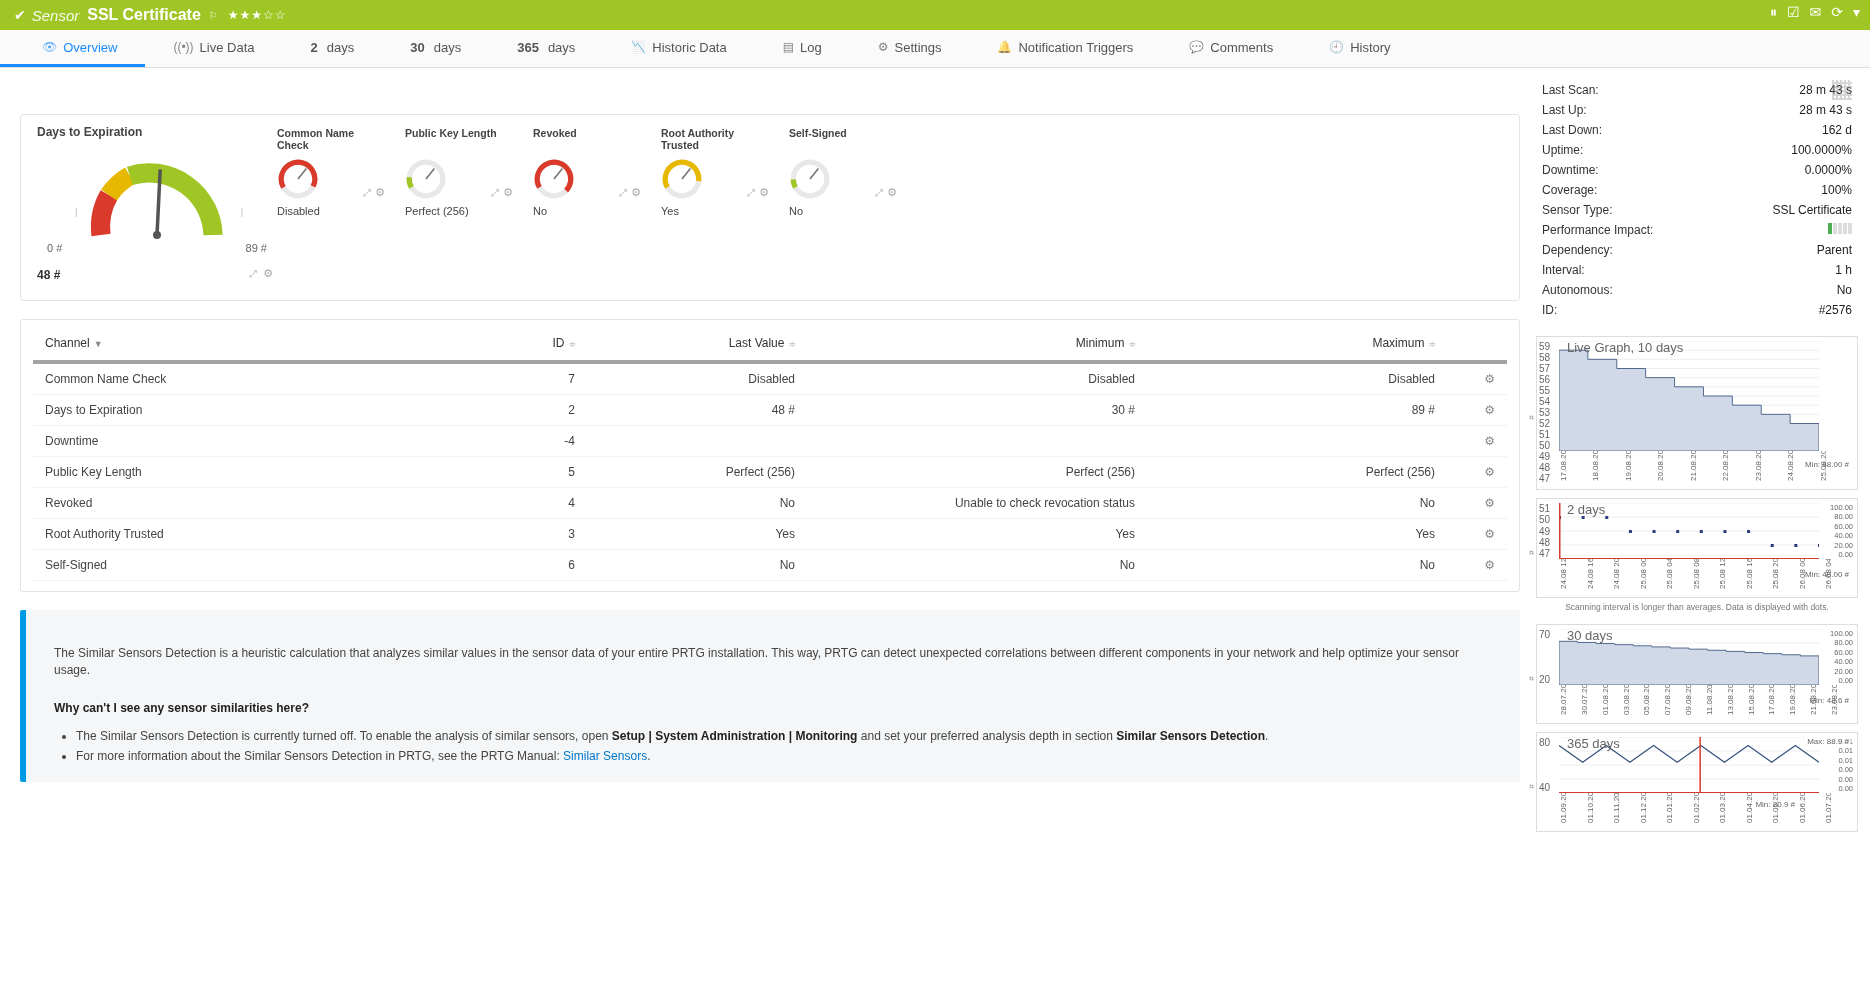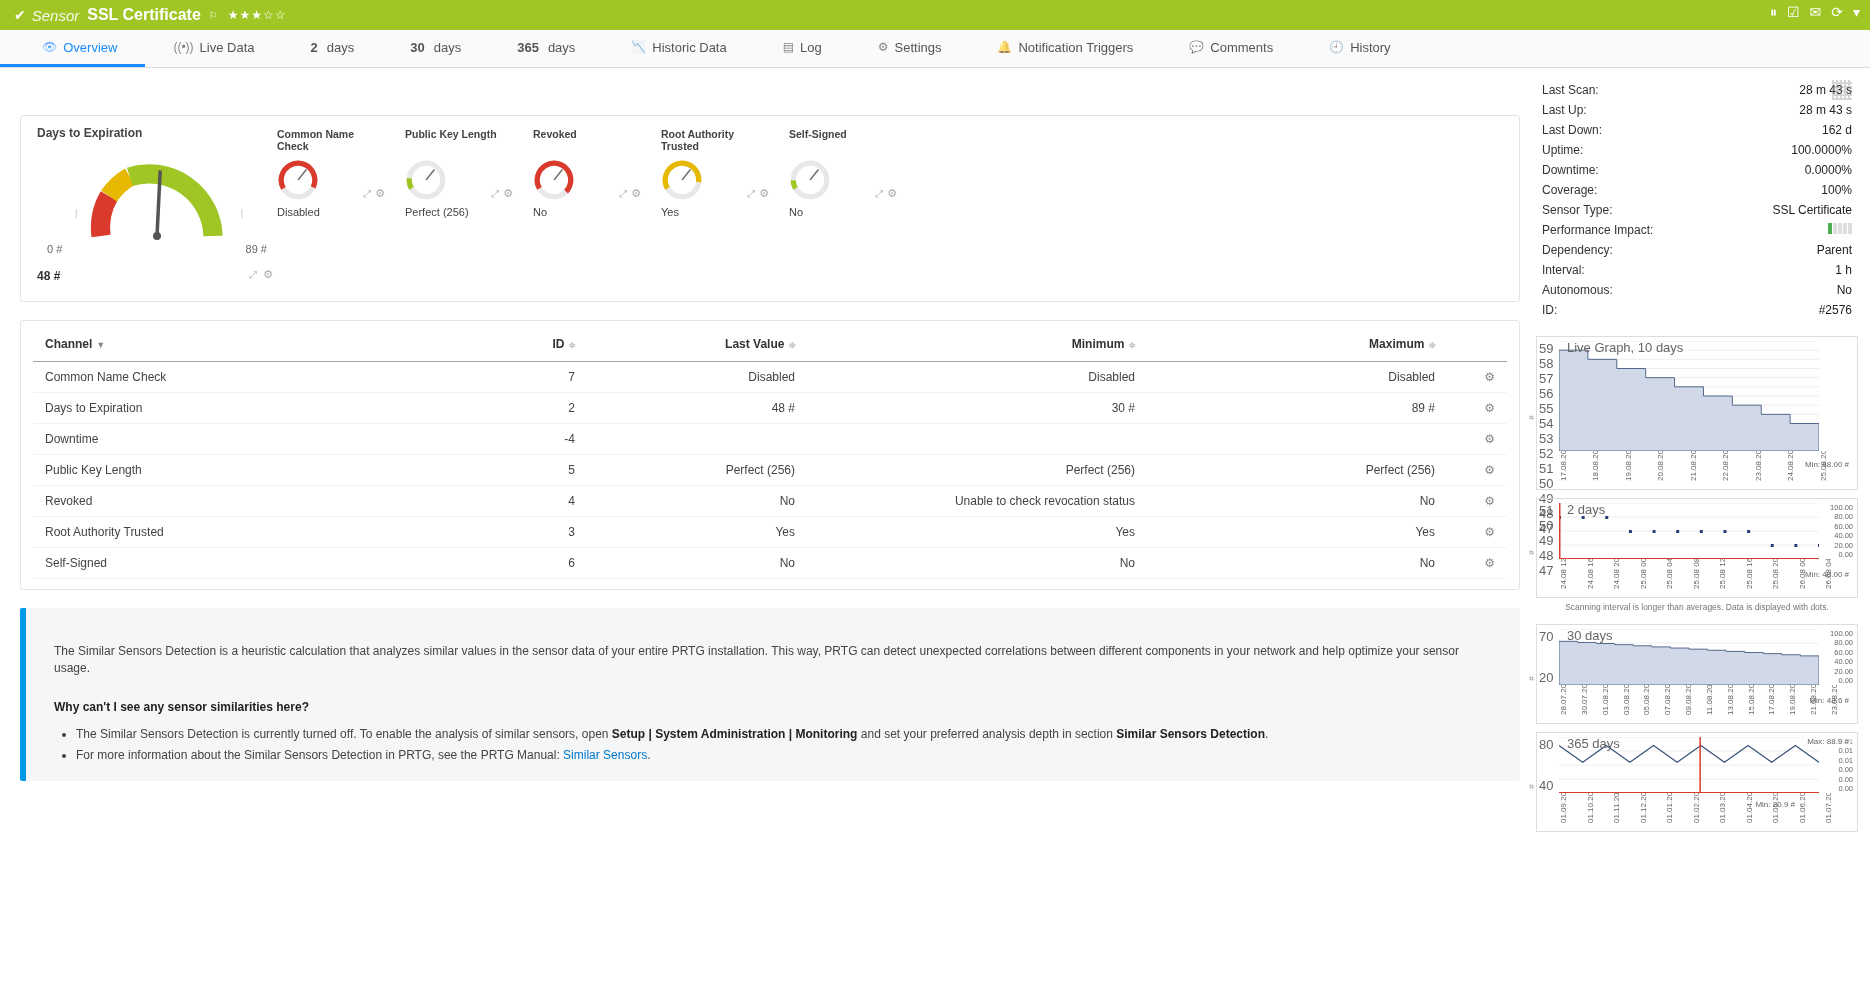--- a/index.html
+++ b/index.html
@@ -61,21 +61,21 @@
 .sgauge { width:110px; position:relative;}
 .sgauge-title { font-size:10.5px; font-weight:600; color:#444; height:28px; line-height:12px; }
 .sgauge-body { height:48px; display:flex; align-items:center;}
 .sgauge svg { width:42px; height:42px;}
 .sgauge-value { font-size:11px; color:#444; margin-top:2px;}
 .sgauge .gauge-gear{ bottom:18px; right:2px;}
 .sgauge .gauge-expand{ bottom:18px; right:16px;}
 
 
 .chtable { width:100%; border-collapse:collapse; }
-.chtable th { text-align:left; font-size:12px; font-weight:700; padding:10px 12px; color:#333; border-bottom:1px solid #a3a3a3;}
+.chtable th { text-align:left; font-size:12px; font-weight:400; padding:10px 12px; color:#333; border-bottom:4px solid #a3a3a3;}
 .chtable th.right, .chtable td.right { text-align:right;}
 .chtable td { padding:8px 12px; font-size:12px; border-bottom:1px solid #f2f2f2; color:#444;}
 .chtable td.right { text-align:right;}
 .sort-ind { font-size:9px; margin-left:4px; color:#888;}
 .updown { font-size:9px; color:#bbb; margin-left:4px; letter-spacing:-1px;}
 .row-gear { font-size:12px; color:#888; cursor:pointer;}
 
 
 .infobox { border-left:6px solid #0099e6; background:#f4f6f8; padding:14px 28px; margin-bottom:12px; border-radius:2px; color:#444;}
 .infobox p { margin-bottom:10px; line-height:1.45;margin-top:21px;}
@@ -98,21 +98,21 @@
 .kv-panel { position:relative; padding:4px 2px 8px 2px;}
 
 .mini-chart { border:1px solid #ddd; padding:4px 6px 2px 22px; margin-top:8px; position:relative; height:auto; }
 .mini-chart-title {
   position:absolute; left:30px; top:3px; font-size:13px; color:#666; z-index:3; pointer-events:none;
 }
 .mini-chart svg { display:block;}
 .mini-chart .xticks { display:flex; justify-content:space-between; font-size:8px; color:#666; padding:0 0 0 0;}
 .mini-chart .xticks span { transform:rotate(-90deg); transform-origin:left top; width:0; white-space:nowrap; position:relative; top:30px; }
 .xticks-wrap { height:36px; overflow:hidden; padding-left:0;}
-.yaxis { position:absolute; left:2px; top:4px; font-size:13px; color:#666; display:flex; flex-direction:column; justify-content:space-between;}
+.yaxis { position:absolute; left:2px; top:4px; font-size:10px; color:#666; display:flex; flex-direction:column; justify-content:space-between;}
 .yaxis-right { position:absolute; right:4px; top:4px; font-size:7.5px; color:#666; display:flex; flex-direction:column; justify-content:space-between; text-align:right;}
 .ylabel { position:absolute; left:-8px; top:50%; font-size:8px; color:#888; transform:rotate(-90deg); transform-origin:center;}
 .mini-note { text-align:center; font-size:8.5px; color:#777; padding:4px 0;}
 .mini-min { position:absolute; font-size:8px; color:#666; background:rgba(255,255,255,.6); padding:0 2px;}
 
 </style>
 </head>
 <body>
 
 <div class="header">

